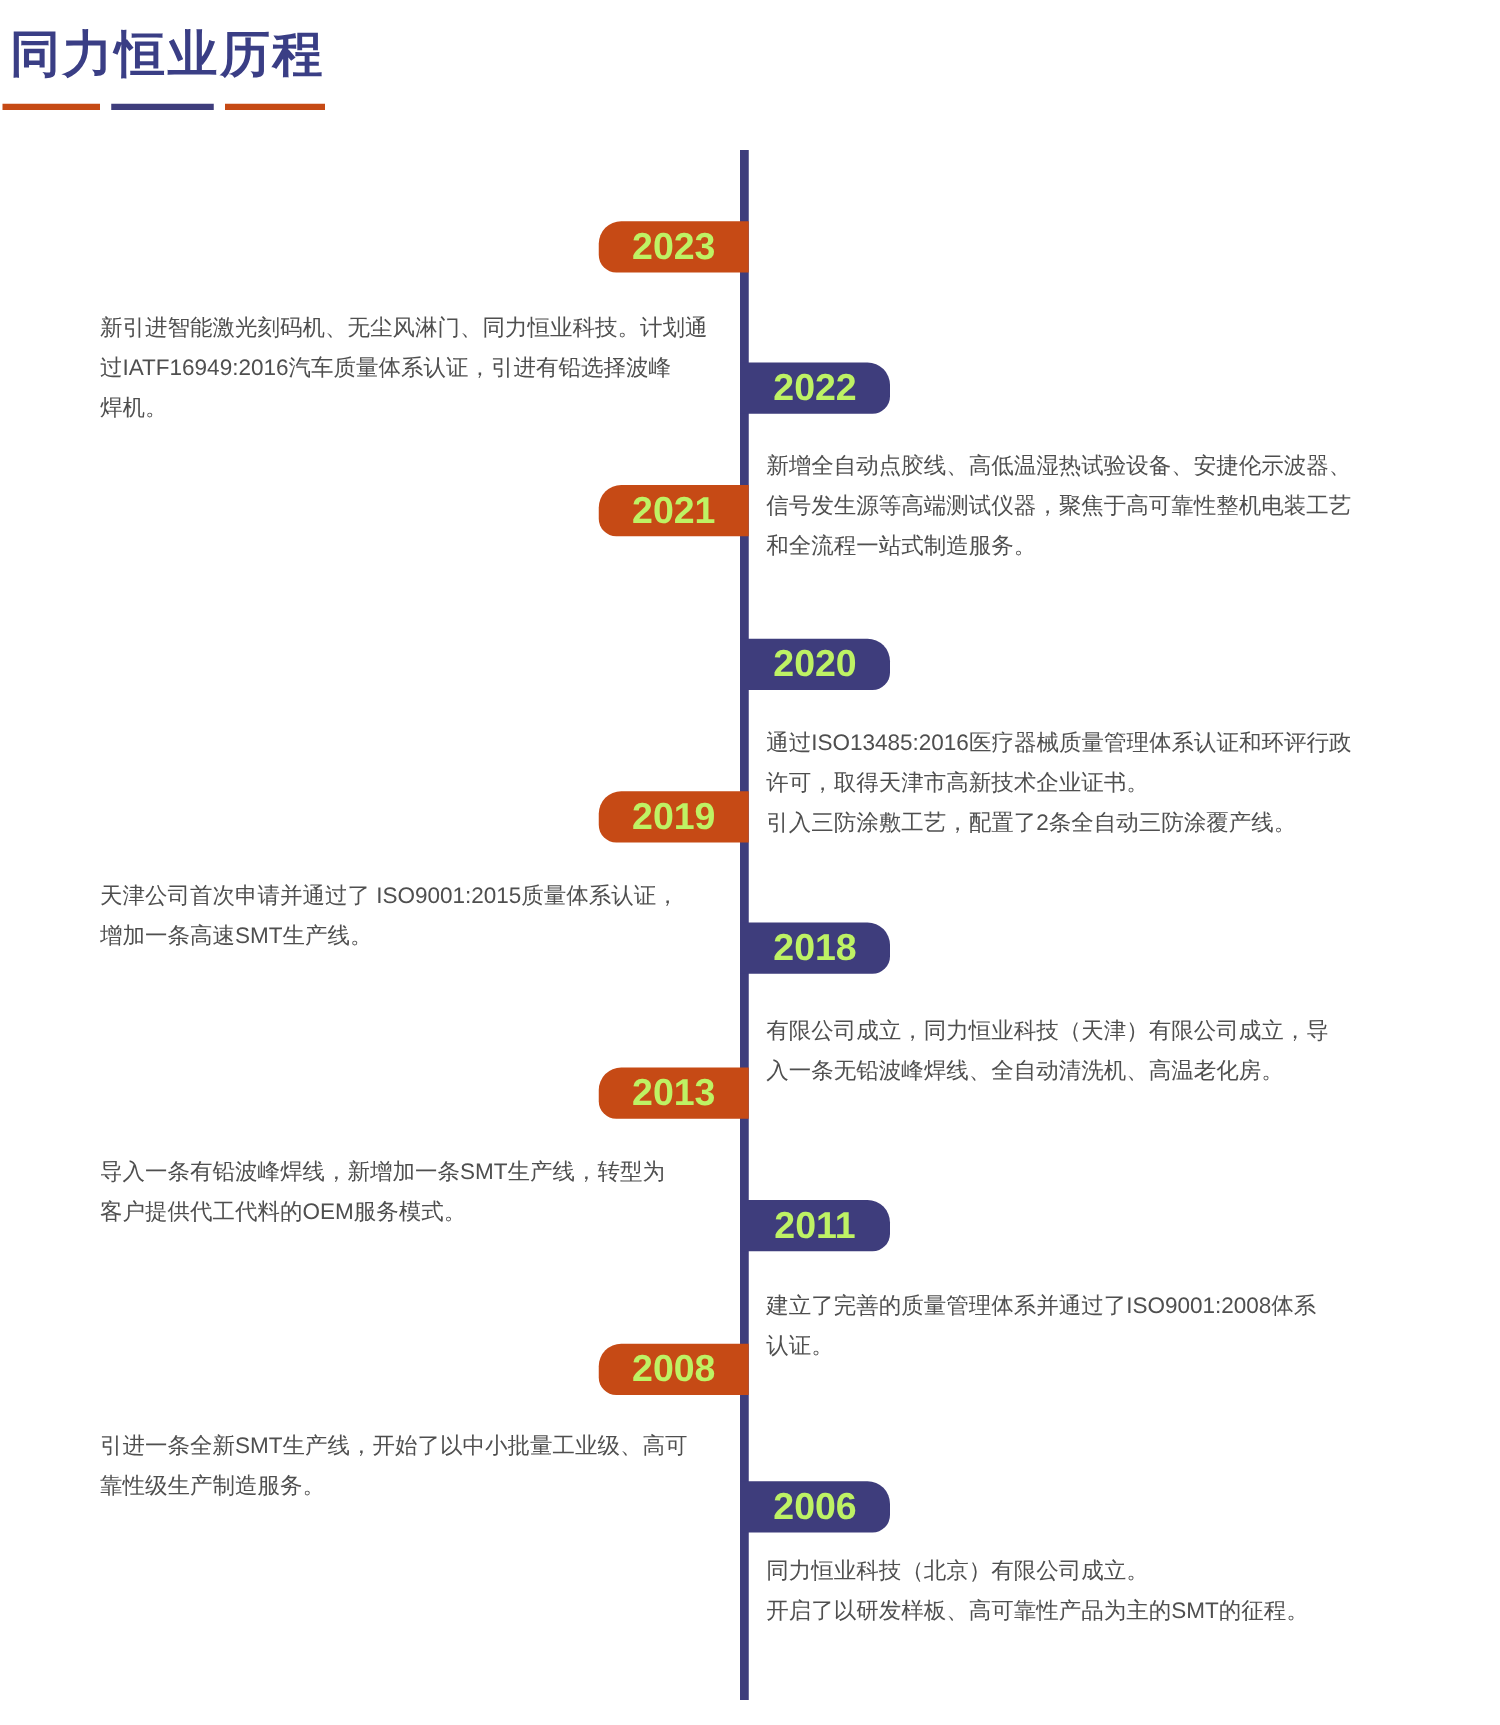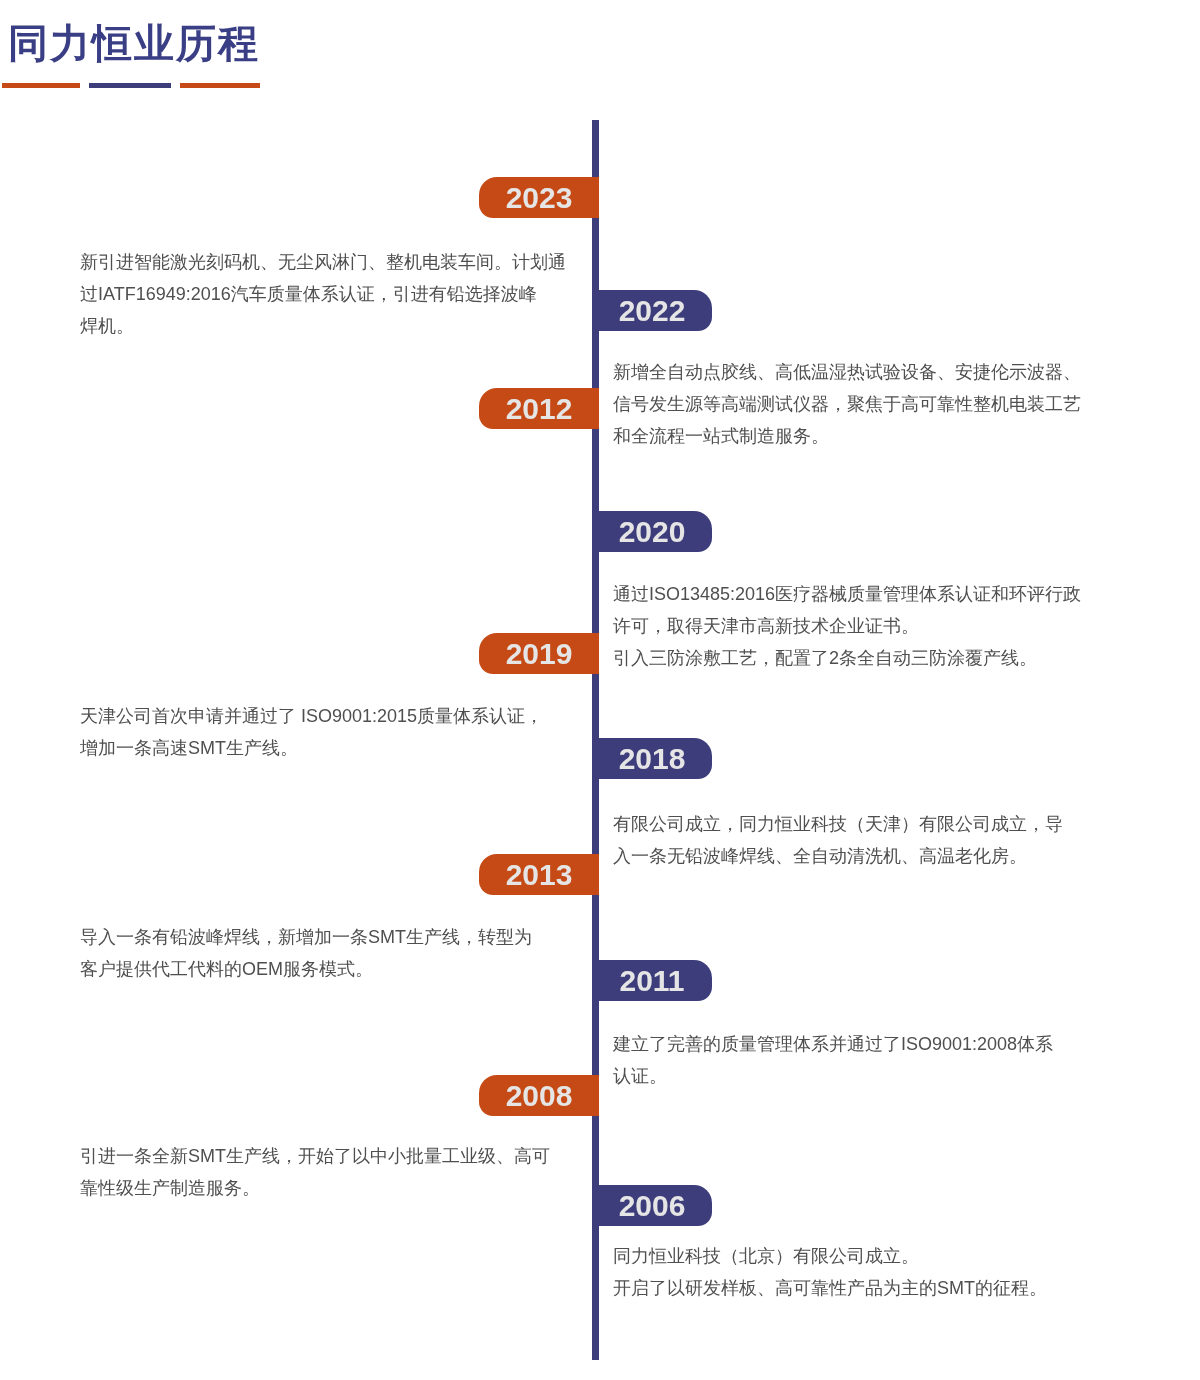--- a/index.html
+++ b/index.html
@@ -45,21 +45,21 @@
     background: #3E3D7C;
     z-index: 1;
   }
 
   .badge {
     position: absolute;
     width: 120px;
     height: 41px;
     line-height: 41px;
     text-align: center;
-    color: #e5e5e5;
+    color: #bef264;
     font-size: 30px;
     font-weight: bold;
     z-index: 2;
   }
   .badge-left {
     left: 479px;
     background: #C64A15;
     border-radius: 18px 0 0 14px;
   }
   .badge-right {
@@ -86,30 +86,30 @@
 <div class="canvas">
 
   <div class="page-title">同力恒业历程</div>
   <div class="title-bar bar-orange bar-1"></div>
   <div class="title-bar bar-purple bar-2"></div>
   <div class="title-bar bar-orange bar-3"></div>
 
   <div class="axis"></div>
 
   <div class="badge badge-left" style="top:177px">2023</div>
-  <div class="milestone milestone-left" style="top:246px">新引进智能激光刻码机、无尘风淋门、整机电装车间。计划通
+  <div class="milestone milestone-left" style="top:246px">新引进智能激光刻码机、无尘风淋门、同力恒业科技。计划通
 过IATF16949:2016汽车质量体系认证，引进有铅选择波峰
 焊机。</div>
 
   <div class="badge badge-right" style="top:290px">2022</div>
   <div class="milestone milestone-right" style="top:356px">新增全自动点胶线、高低温湿热试验设备、安捷伦示波器、
 信号发生源等高端测试仪器，聚焦于高可靠性整机电装工艺
 和全流程一站式制造服务。</div>
 
-  <div class="badge badge-left" style="top:388px">2012</div>
+  <div class="badge badge-left" style="top:388px">2021</div>
 
   <div class="badge badge-right" style="top:511px">2020</div>
   <div class="milestone milestone-right" style="top:578px">通过ISO13485:2016医疗器械质量管理体系认证和环评行政
 许可，取得天津市高新技术企业证书。
 引入三防涂敷工艺，配置了2条全自动三防涂覆产线。</div>
 
   <div class="badge badge-left" style="top:633px">2019</div>
   <div class="milestone milestone-left" style="top:700px">天津公司首次申请并通过了 ISO9001:2015质量体系认证，
 增加一条高速SMT生产线。</div>
 

